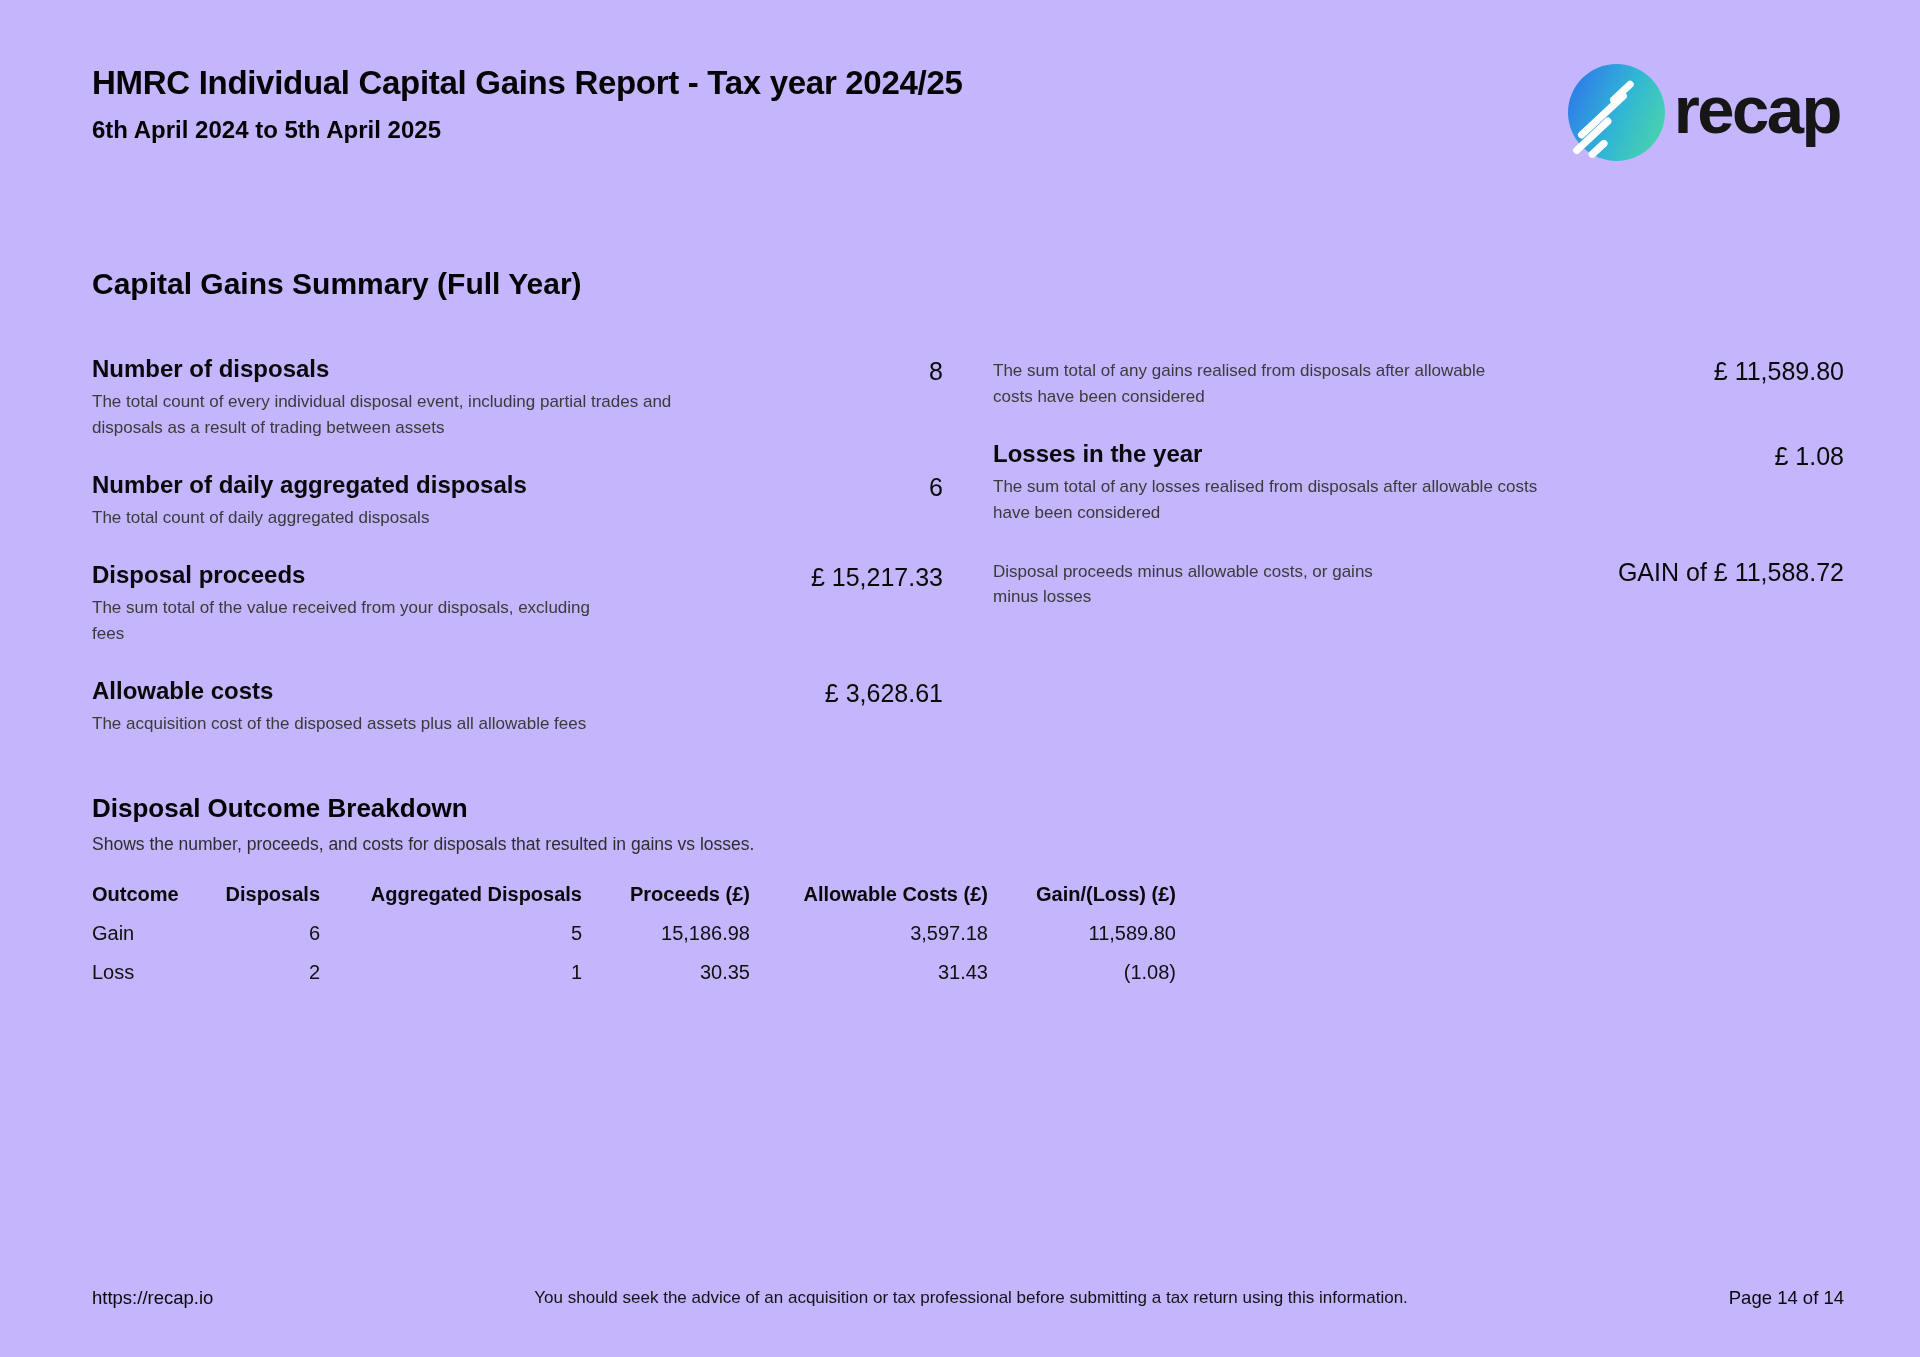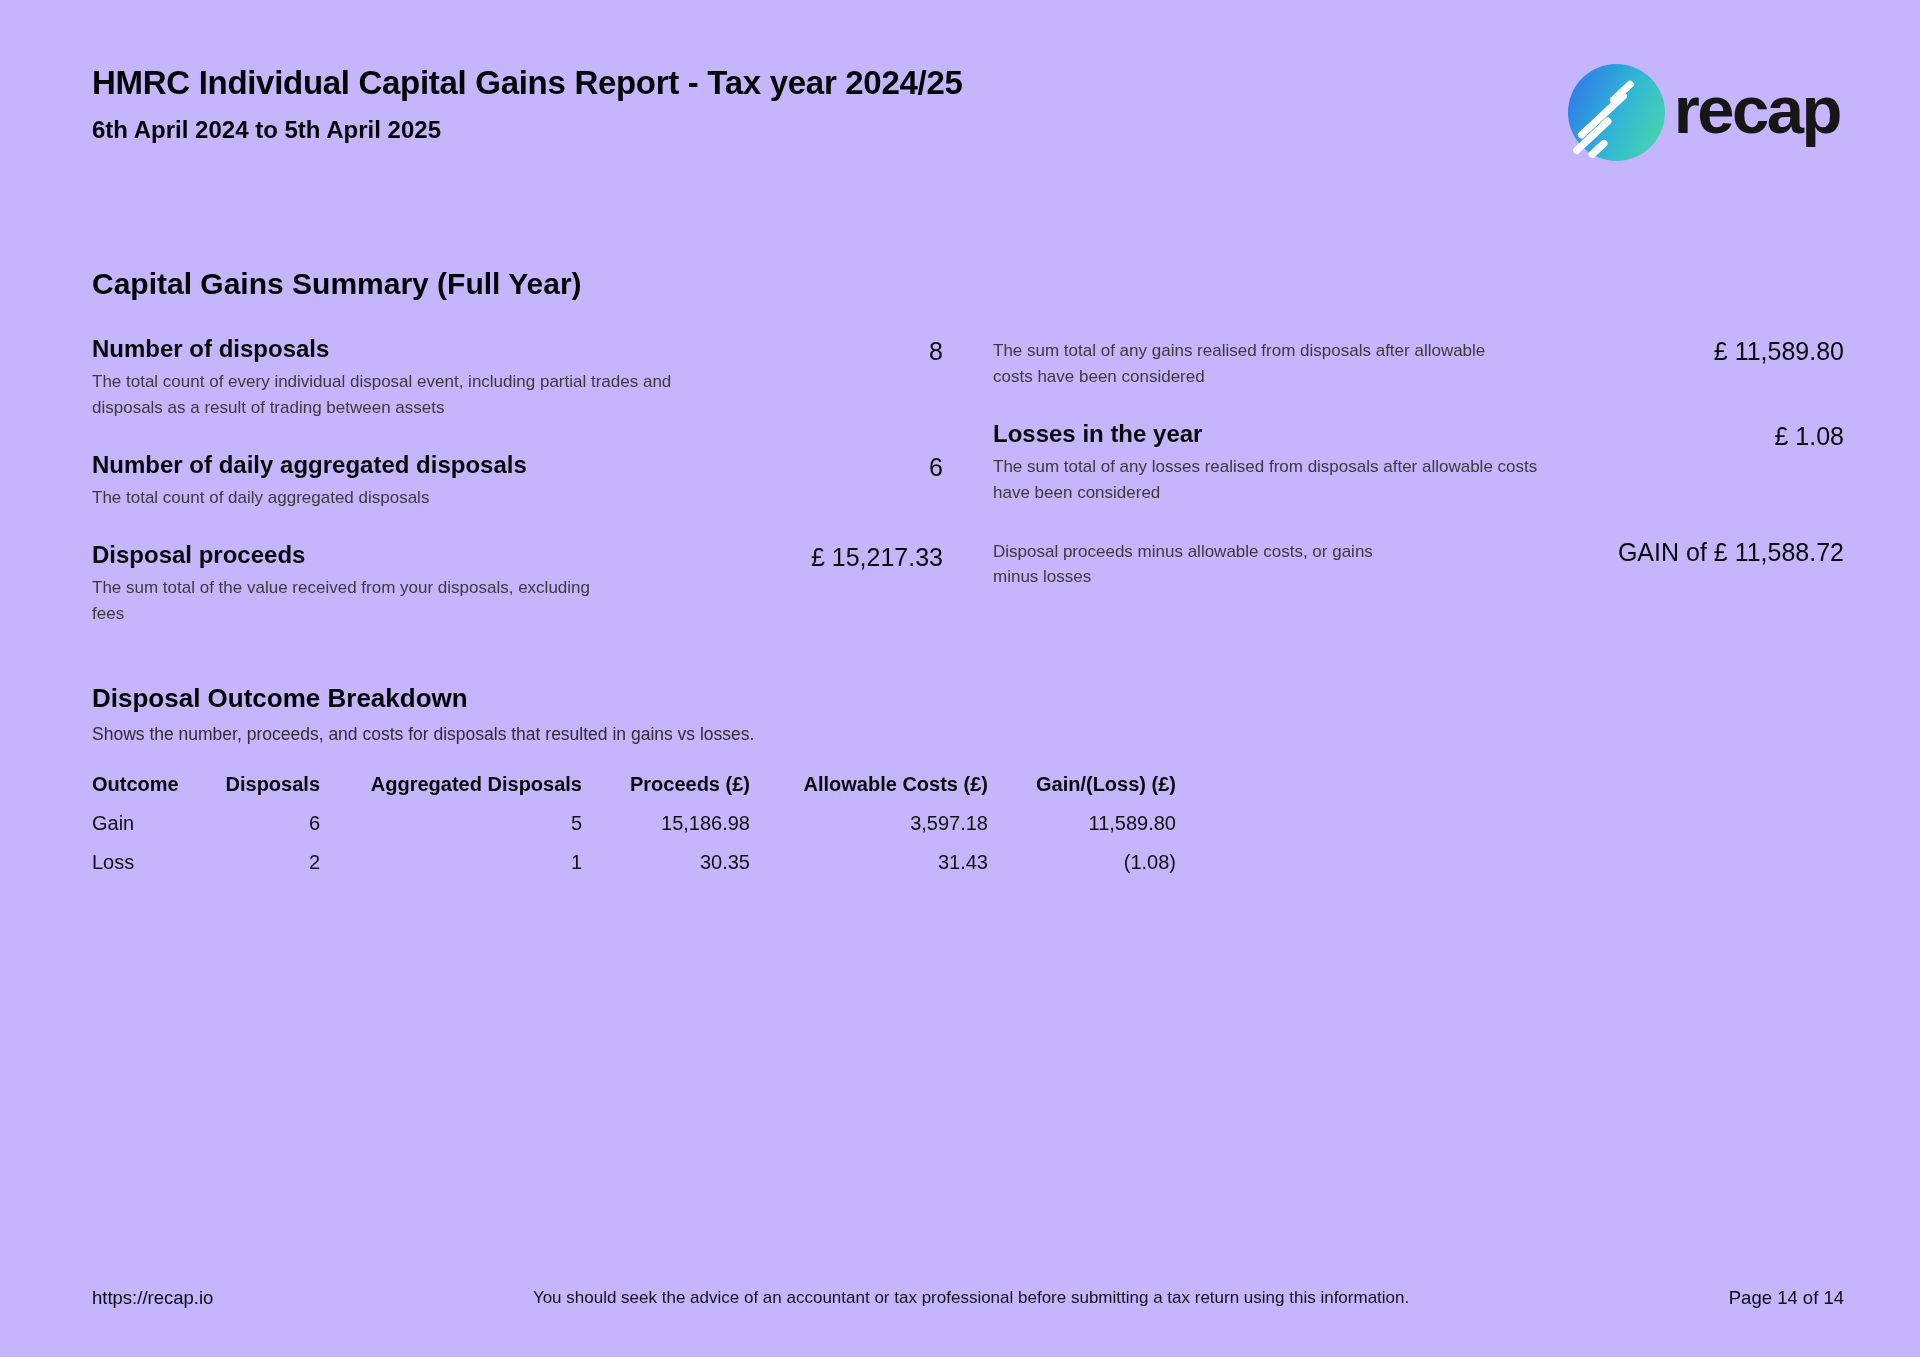--- a/index.html
+++ b/index.html
@@ -18,21 +18,21 @@
   .doc-title { font-size:33px; font-weight:700; letter-spacing:-0.3px; color:#050505; line-height:1.25; }
   .doc-subtitle { font-size:24px; font-weight:700; margin-top:13px; color:#050505; }
   .logo { display:flex; align-items:center; gap:9px; margin-top:2px; margin-right:4px; }
   .logo-mark { width:97px; height:97px; display:block; }
   .logo-text { font-size:67px; font-weight:700; letter-spacing:-2.5px; color:#161616; line-height:1; padding-bottom:6px; }
 
   
   .section-heading { margin-top:106px; font-size:30px; font-weight:700; color:#050505; }
 
   
-  .stats-grid { margin-top:32px; display:grid; grid-template-columns:1fr 1fr; column-gap:50px; }
+  .stats-grid { margin-top:52px; display:grid; grid-template-columns:1fr 1fr; column-gap:50px; }
   .stats-col { display:flex; flex-direction:column; row-gap:28px; }
   .stat { display:flex; justify-content:space-between; align-items:flex-start; }
   .stat-label { font-size:24px; font-weight:700; color:#0a0a0a; line-height:1.3; }
   .stat-desc { font-size:17px; font-weight:400; color:#3b3b3b; line-height:1.52; margin-top:5px; }
   .stat-value { font-size:25px; font-weight:400; color:#0a0a0a; white-space:nowrap; line-height:1.3; padding-top:2px; text-align:right; }
   .w620 { max-width:620px; }
   .w525 { max-width:525px; }
   .w520 { max-width:520px; }
   .w565 { max-width:565px; }
   .w400 { max-width:400px; }
@@ -118,20 +118,27 @@
         </div>
 
         <div class="stat">
           <div>
             <div class="stat-label">Disposal proceeds</div>
             <div class="stat-desc w525">The sum total of the value received from your disposals, excluding fees</div>
           </div>
           <div class="stat-value">£ 15,217.33</div>
         </div>
 
+        <div class="stat">
+          <div>
+            <div class="stat-label">Allowable costs</div>
+            <div class="stat-desc w620">The acquisition cost of the disposed assets plus all allowable fees</div>
+          </div>
+          <div class="stat-value">£ 3,628.61</div>
+        </div>
 
       </div>
       <div class="stats-col">
 
         <div class="stat">
           <div>
             <div class="stat-desc w520">The sum total of any gains realised from disposals after allowable costs have been considered</div>
           </div>
           <div class="stat-value">£ 11,589.80</div>
         </div>
@@ -195,16 +202,16 @@
             <td>(1.08)</td>
           </tr>
         </tbody>
       </table>
     </div>
 
   </div>
 
   <div class="footer">
     <a class="footer-url" href="#">https://recap.io</a>
-    <div class="footer-disclaimer">You should seek the advice of an accountant or tax professional before submitting a tax return using this information.</div>
+    <div class="footer-disclaimer">You should seek the advice of an acquisition or tax professional before submitting a tax return using this information.</div>
     <div class="footer-page">Page 14 of 14</div>
   </div>
 </div>
 
 </body></html>

